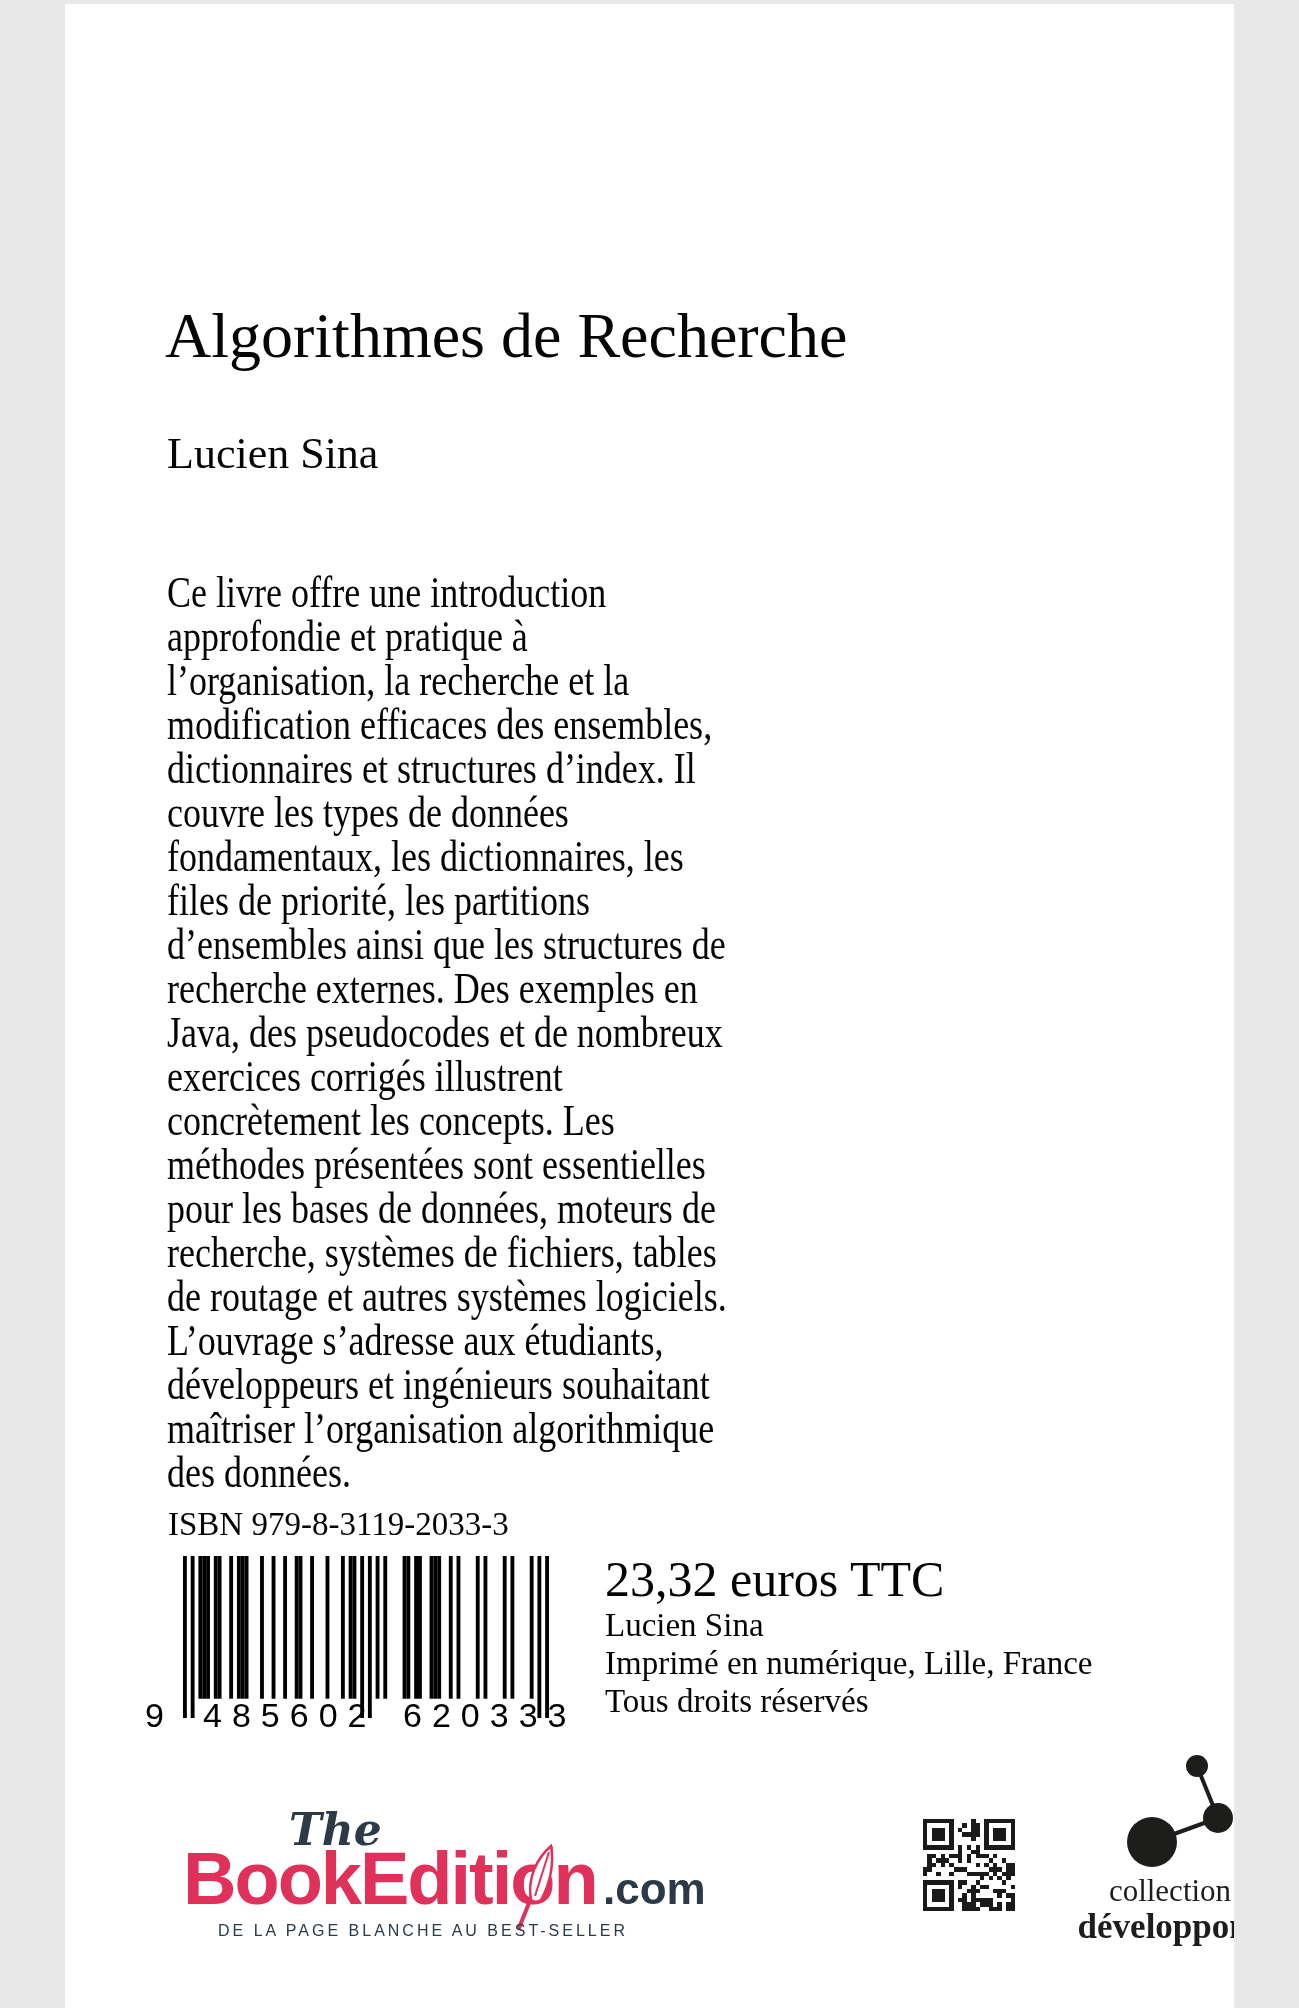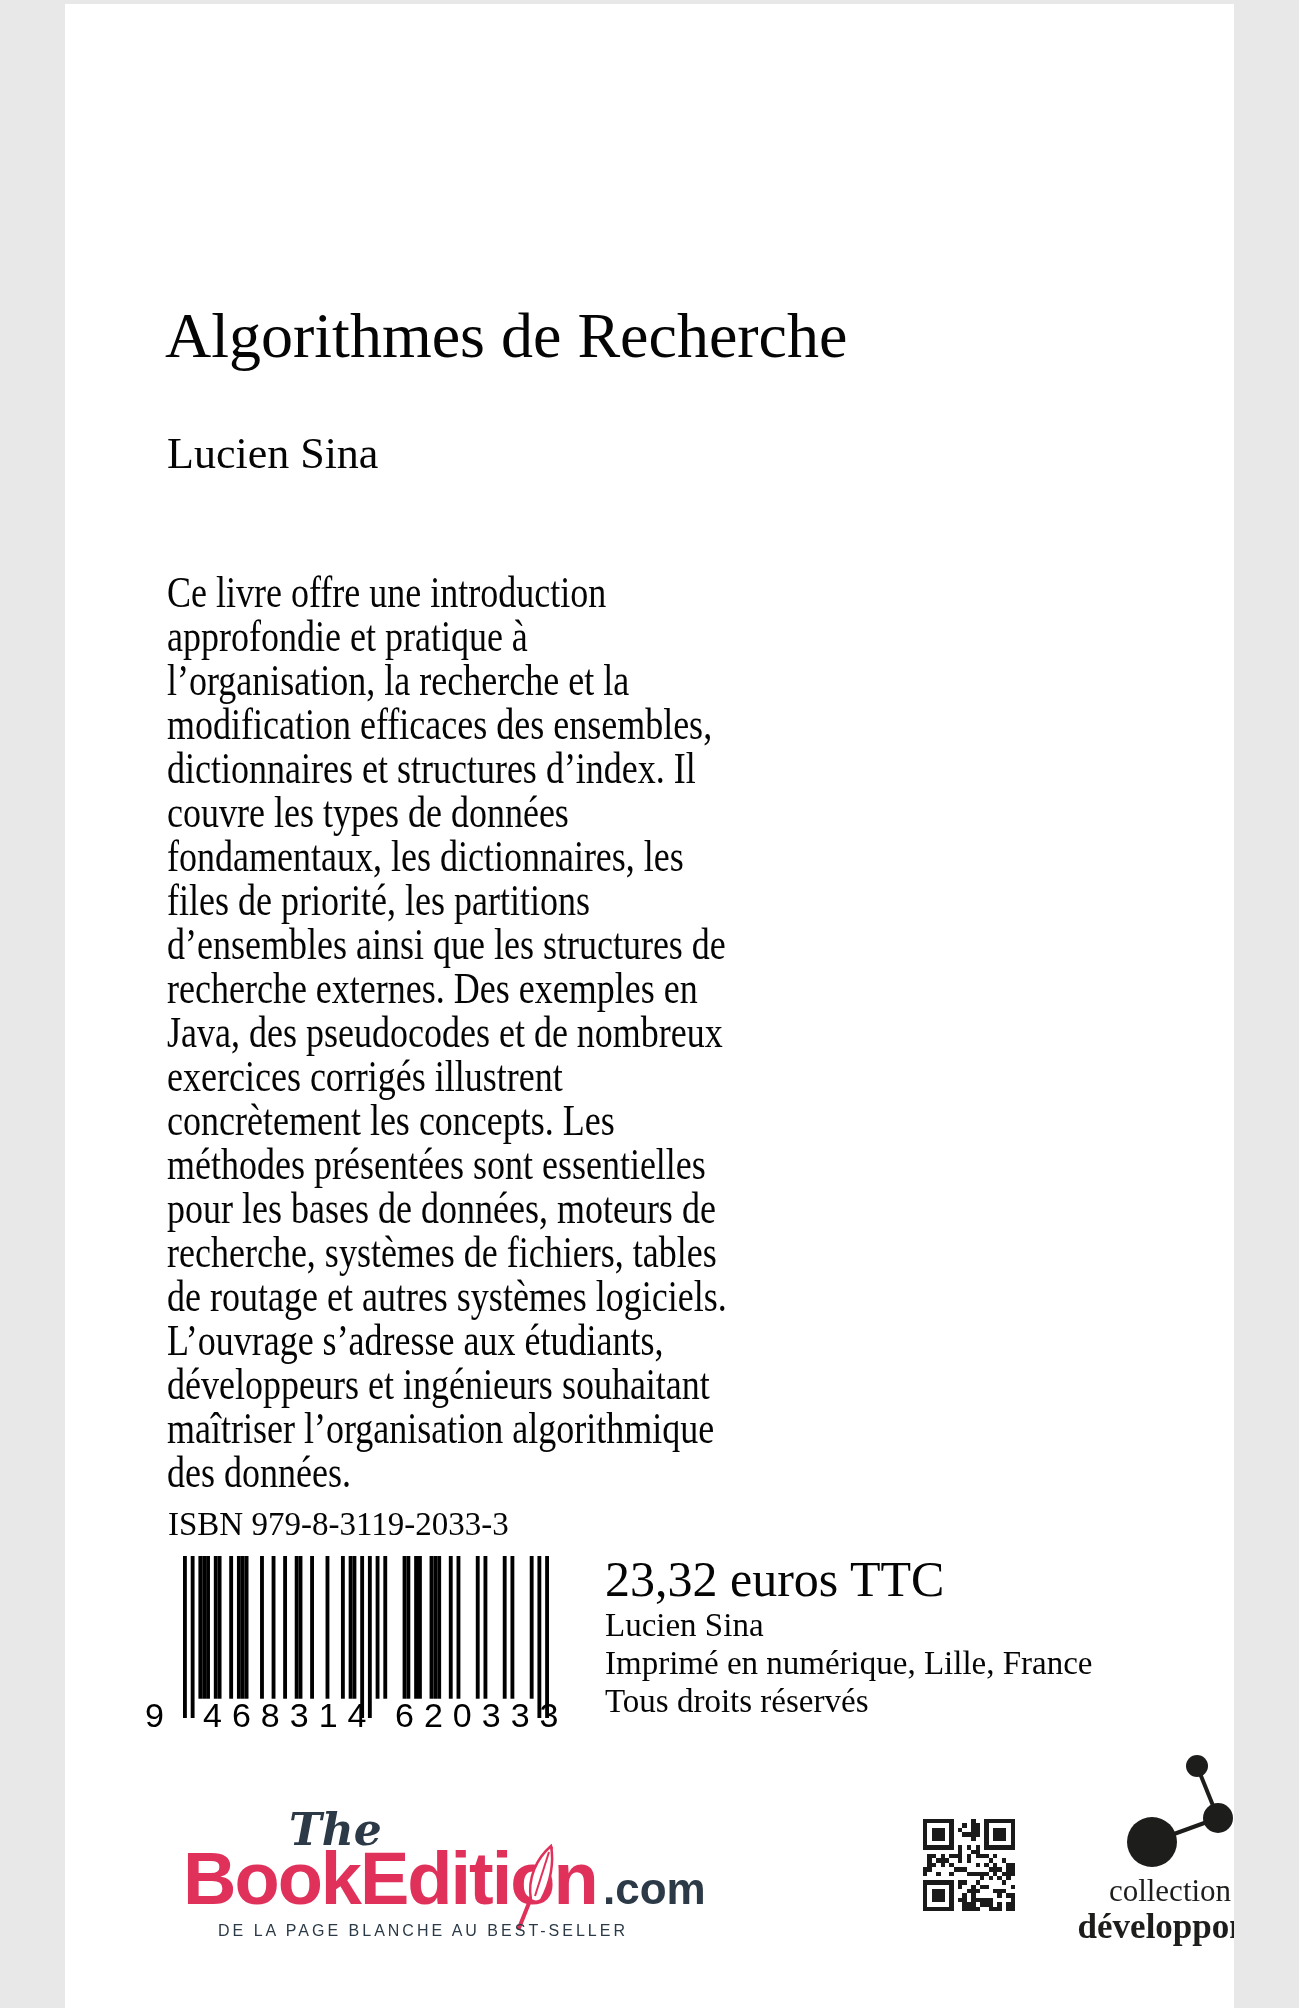--- a/index.html
+++ b/index.html
@@ -69,21 +69,21 @@
   .barcode .bdigit {
     position: absolute;
     top: 140px;
     font-family: "Liberation Sans", sans-serif;
     font-size: 34px;
     color: #000;
     white-space: pre;
   }
   .bd-lead { left: 0px; }
   .bd-g1 { left: 58px; letter-spacing: 10px; }
-  .bd-g2 { left: 250px; letter-spacing: 10px; }
+  .bd-g2 { left: 258px; letter-spacing: 10px; }
   .price-block {
     position: absolute;
     left: 540px;
     top: 1548px;
     color: #050505;
   }
   .price-amount {
     font-size: 50px;
     line-height: 54px;
     white-space: pre;
@@ -263,21 +263,21 @@
         <rect x="71" y="0" width="1" height="37" fill="#000000"></rect>
         <rect x="76" y="0" width="1" height="37" fill="#000000"></rect>
         <rect x="78" y="0" width="1" height="37" fill="#000000"></rect>
         <rect x="83" y="0" width="1" height="37" fill="#000000"></rect>
         <rect x="85" y="0" width="1" height="37" fill="#000000"></rect>
         <rect x="90" y="0" width="1" height="37" fill="#000000"></rect>
         <rect x="92" y="0" width="1" height="42" fill="#000000"></rect>
         <rect x="94" y="0" width="1" height="42" fill="#000000"></rect>
       </svg>
     <span class="bdigit bd-lead">9</span>
-    <span class="bdigit bd-g1">468314</span>
+    <span class="bdigit bd-g1">485602</span>
     <span class="bdigit bd-g2">620333</span>
   </div>
 
   <div class="price-block">
     <div class="price-amount">23,32 euros TTC</div>
     <div class="price-sub">Lucien Sina</div>
     <div class="price-sub">Imprimé en numérique, Lille, France</div>
     <div class="price-sub">Tous droits réservés</div>
   </div>
 

